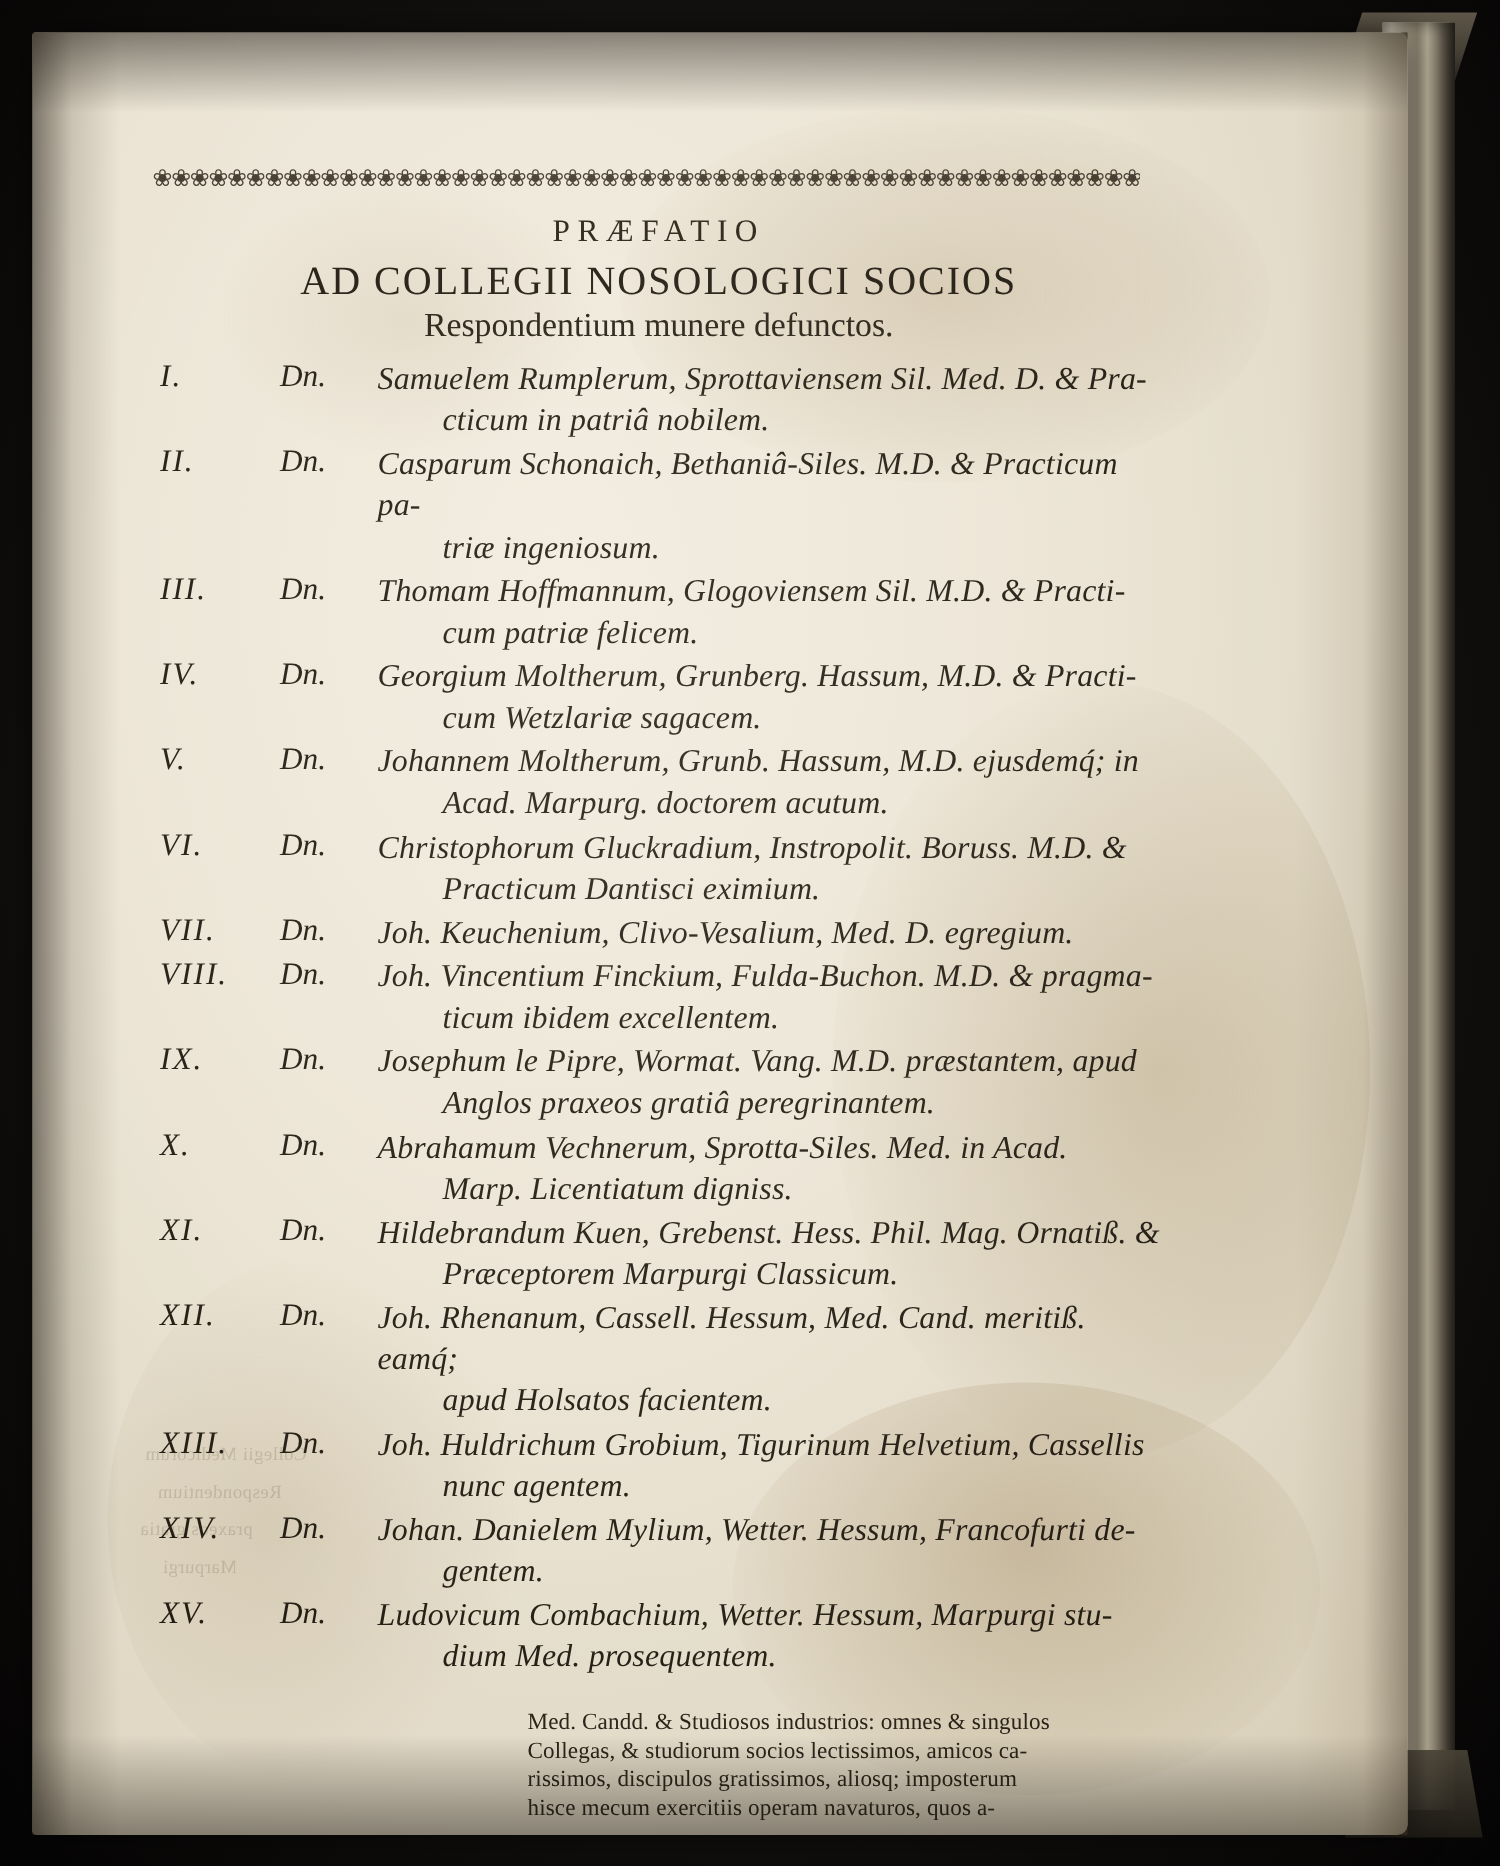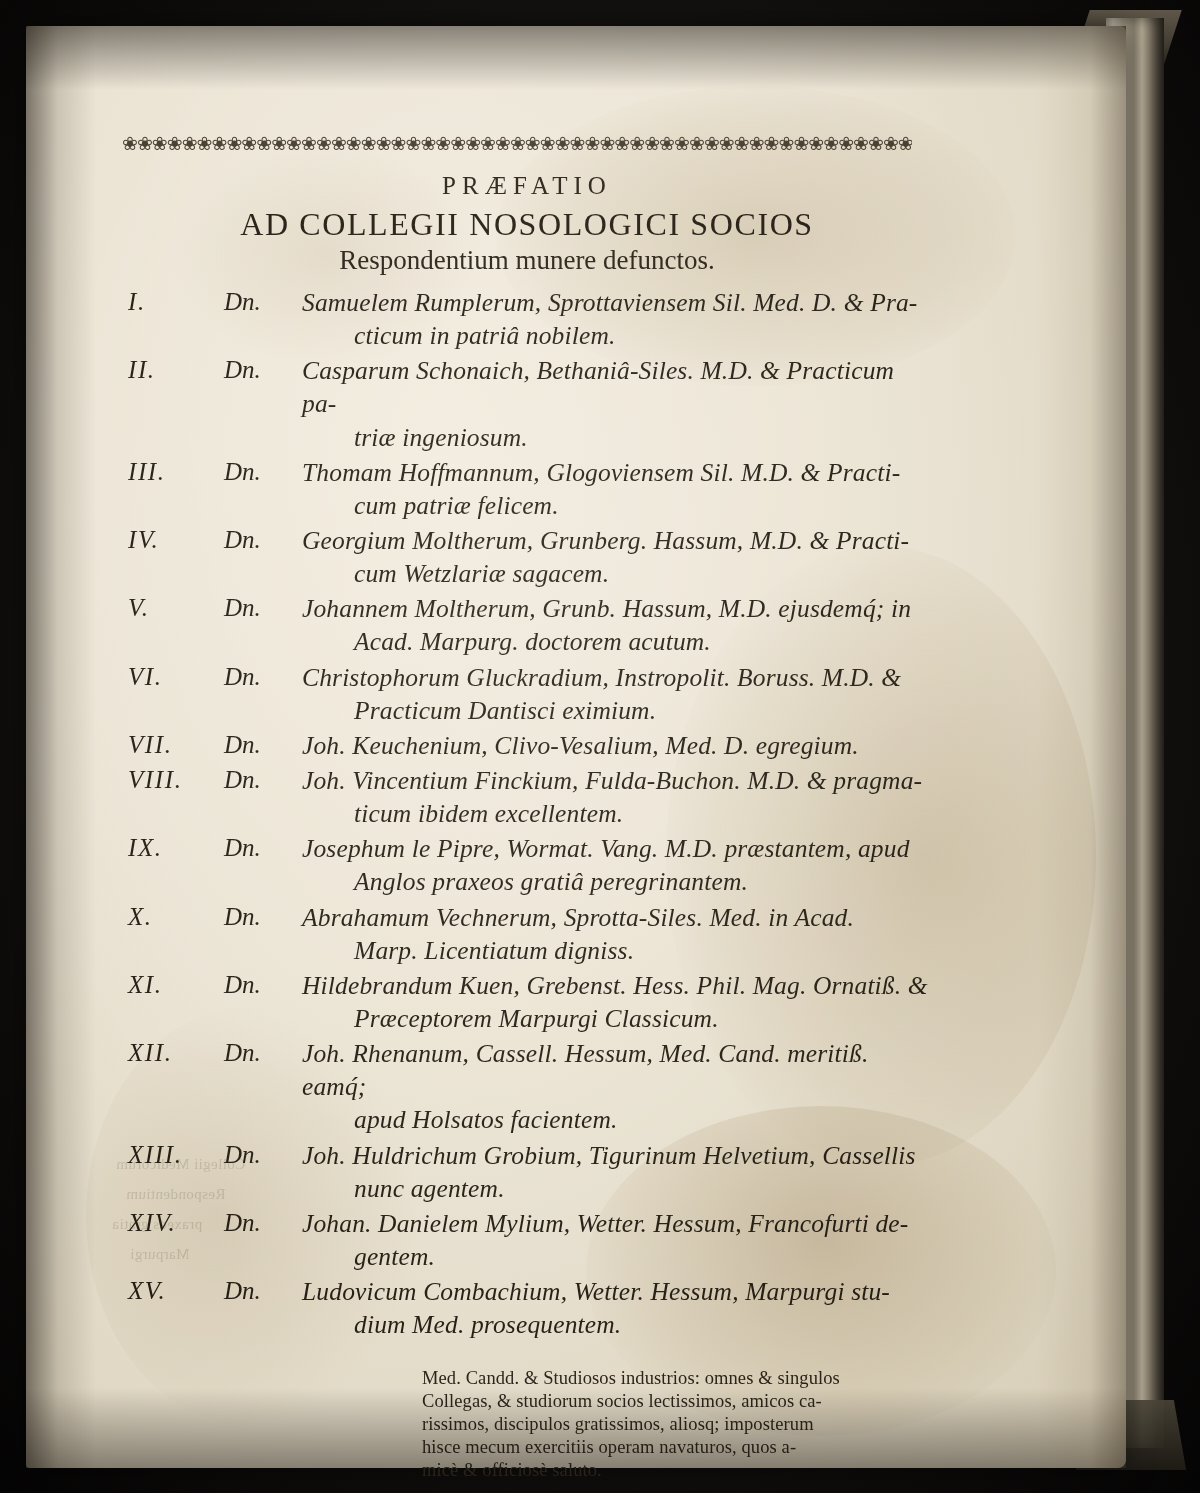--- a/index.html
+++ b/index.html
@@ -401,21 +401,20 @@
           </div>
         </div>
 
       </div>
 
       <div id="closing">
         <div>Med. Candd. &amp; Studiosos industrios: omnes &amp; singulos</div>
         <div>Collegas, &amp; studiorum socios lectissimos, amicos ca-</div>
         <div>rissimos, discipulos gratissimos, aliosq; imposterum</div>
         <div>hisce mecum exercitiis operam navaturos, quos a-</div>
-        <div>micè &amp; officiosè saluto.</div>
       </div>
 
     </div>
 
     <div id="leaf-left-shadow"></div>
     <div id="leaf-top-shadow"></div>
     <div id="leaf-bottom-shadow"></div>
     <div id="leaf-right-gutter"></div>
     <div id="ink-veil"></div>
 

